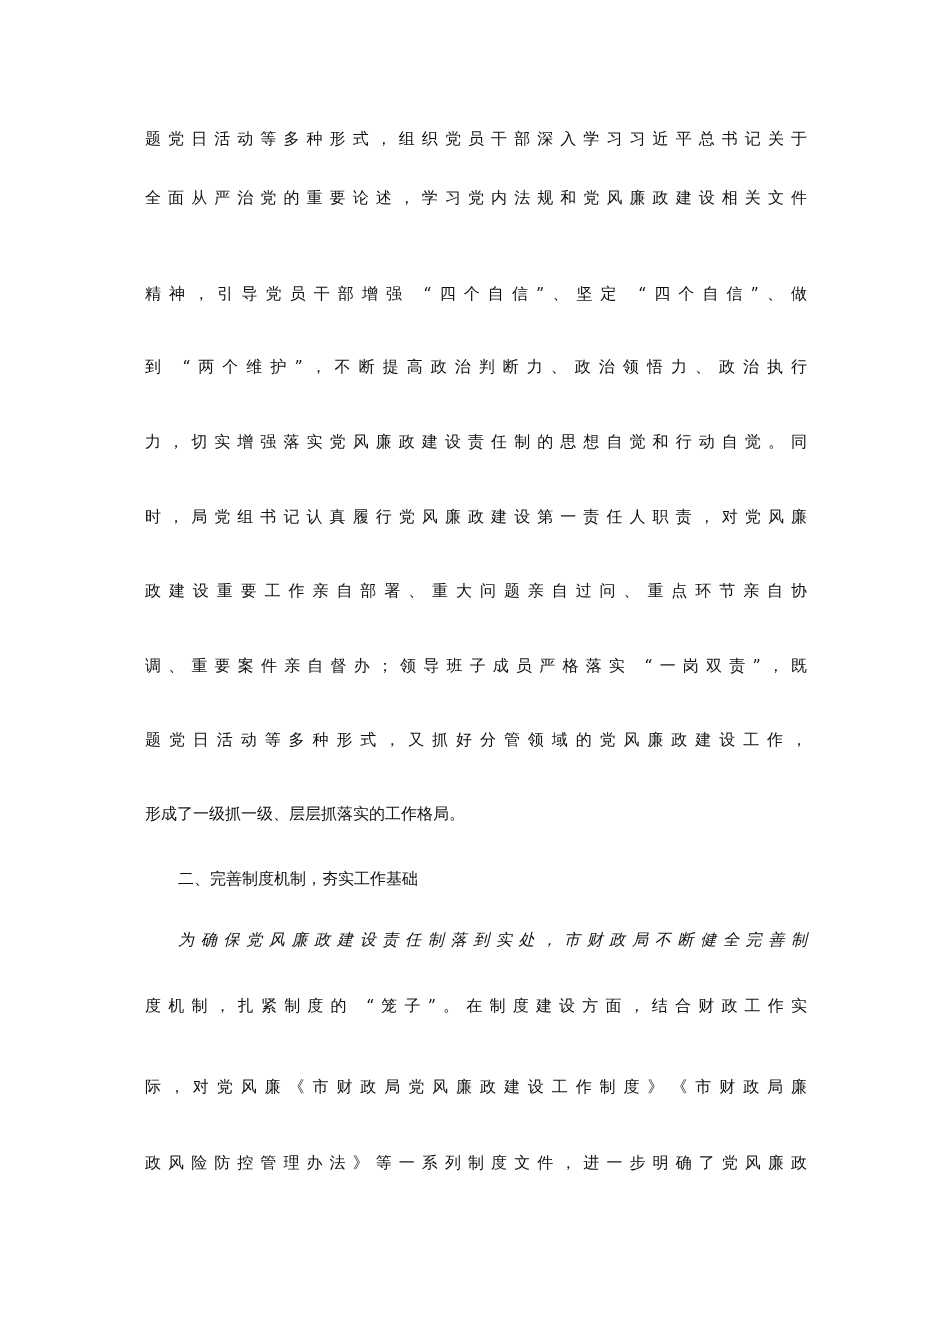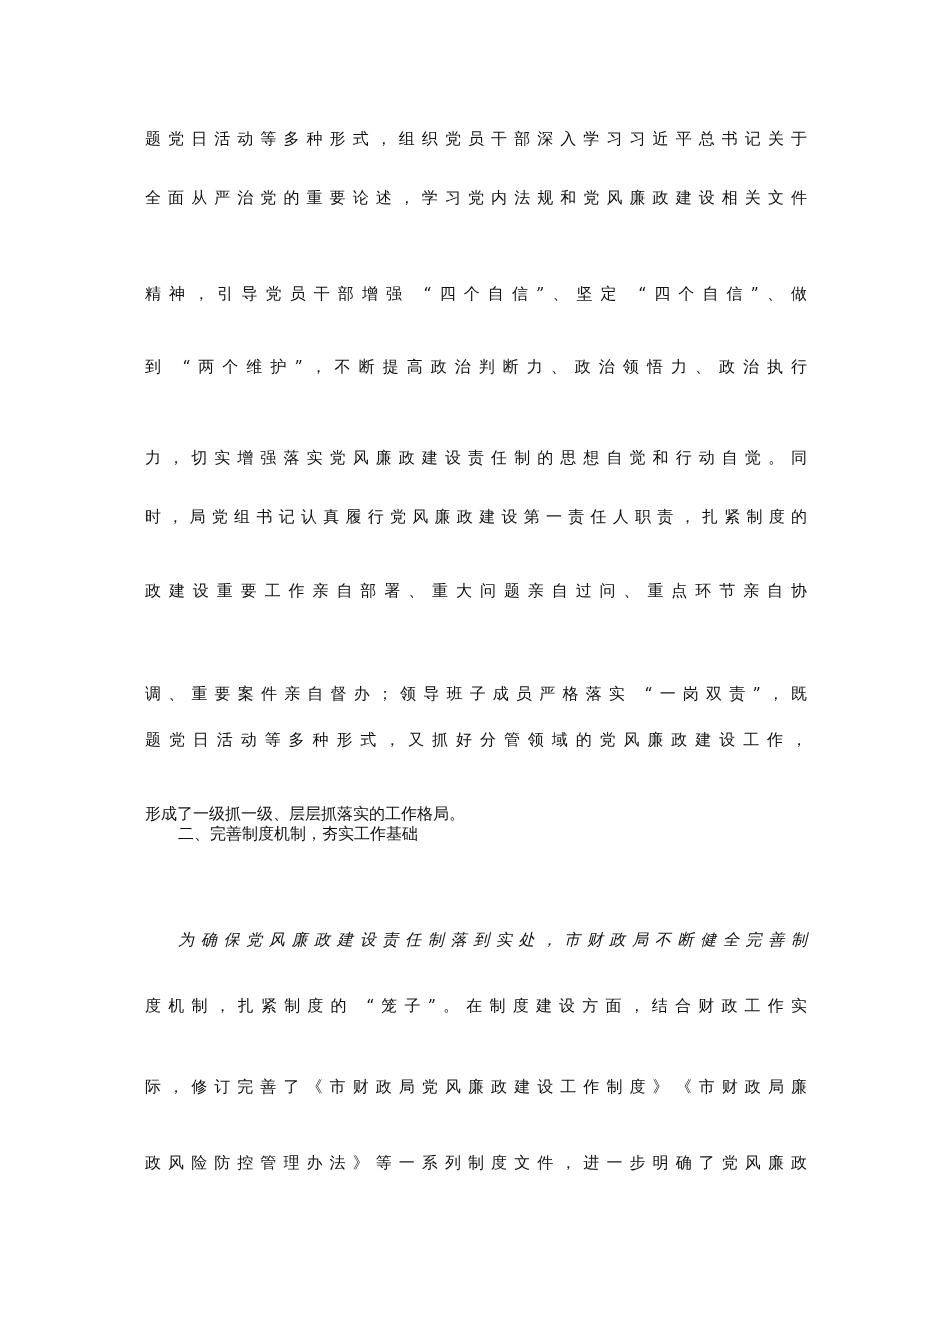--- a/index.html
+++ b/index.html
@@ -52,30 +52,30 @@
 </head>
 <body>
 
 <div class="page">
 
   <div>
     <div class="line" style="top:125px;">题党日活动等多种形式，组织党员干部深入学习习近平总书记关于</div>
     <div class="line" style="top:184px;">全面从严治党的重要论述，学习党内法规和党风廉政建设相关文件</div>
     <div class="line" style="top:280px;">精神，引导党员干部增强 “四个自信”、坚定 “四个自信”、做</div>
     <div class="line" style="top:353px;">到 “两个维护”，不断提高政治判断力、政治领悟力、政治执行</div>
-    <div class="line" style="top:428px;margin-top:16px;">力，切实增强落实党风廉政建设责任制的思想自觉和行动自觉。同</div>
-    <div class="line" style="top:503px;">时，局党组书记认真履行党风廉政建设第一责任人职责，扎紧制度的</div>
+    <div class="line" style="top:428px;">力，切实增强落实党风廉政建设责任制的思想自觉和行动自觉。同</div>
+    <div class="line" style="top:503px;">时，局党组书记认真履行党风廉政建设第一责任人职责，对党风廉</div>
     <div class="line" style="top:577px;">政建设重要工作亲自部署、重大问题亲自过问、重点环节亲自协</div>
-    <div class="line" style="top:680px;">调、重要案件亲自督办；领导班子成员严格落实 “一岗双责”，既</div>
+    <div class="line" style="top:652px;">调、重要案件亲自督办；领导班子成员严格落实 “一岗双责”，既</div>
     <div class="line" style="top:726px;">题党日活动等多种形式，又抓好分管领域的党风廉政建设工作，</div>
     <div class="line last" style="top:800px;">形成了一级抓一级、层层抓落实的工作格局。</div>
   </div>
 
-  <div class="line heading" style="top:820px;font-family:Liberation Serif, serif;">二、完善制度机制，夯实工作基础</div>
+  <div class="line heading" style="top:865px;font-family:Liberation Serif, serif;">二、完善制度机制，夯实工作基础</div>
 
   <div>
     <div class="line indent" style="top:926px;">为确保党风廉政建设责任制落到实处，市财政局不断健全完善制</div>
     <div class="line" style="top:992px;">度机制，扎紧制度的 “笼子”。在制度建设方面，结合财政工作实</div>
-    <div class="line" style="top:1073px;">际，修订完善了《市财政局党风廉政建设工作制度》《市财政局廉</div>
+    <div class="line" style="top:1073px;">际，对党风廉《市财政局党风廉政建设工作制度》《市财政局廉</div>
     <div class="line" style="top:1149px;">政风险防控管理办法》等一系列制度文件，进一步明确了党风廉政</div>
   </div>
 
 </div>
 
 </body></html>

